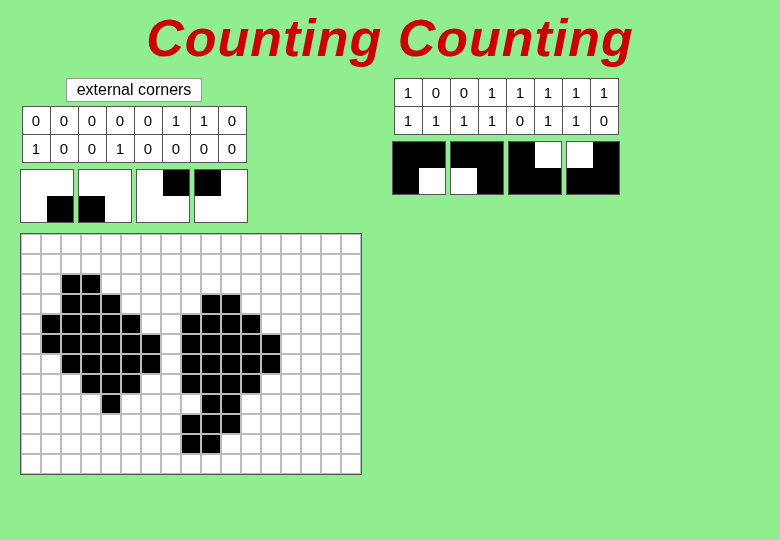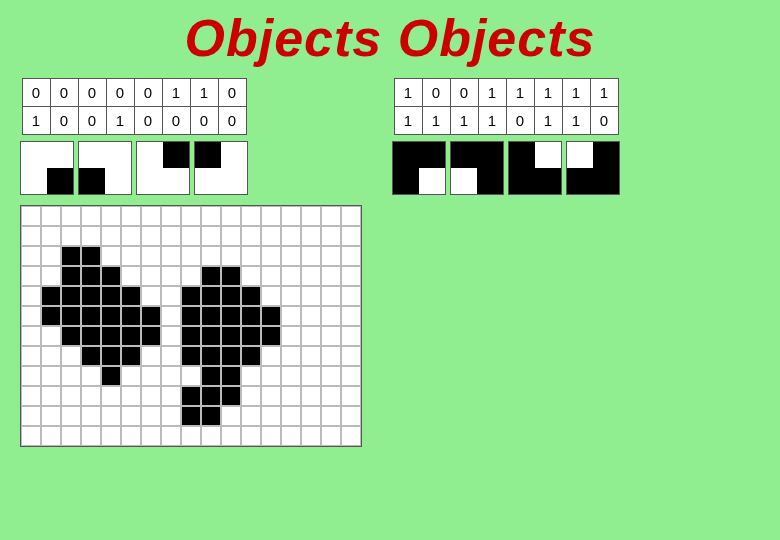--- a/index.html
+++ b/index.html
@@ -89,26 +89,27 @@
     .right-section {
       display: flex;
       flex-direction: column;
       align-items: flex-start;
       margin-left: 10px;
     }
   </style>
 </head>
 <body>
 
-<div class="title">Objects Objects</div>
+<div class="title">Counting Counting</div>
 
 <div class="main-content">
 
   <div class="left-section">
     <div class="section">
+      <div class="section-label">external corners</div>
       <table class="corners-table">
         <tbody id="ext-tbody">
             <tr>
               <td>0</td>
               <td>0</td>
               <td>0</td>
               <td>0</td>
               <td>0</td>
               <td>1</td>
               <td>1</td>

